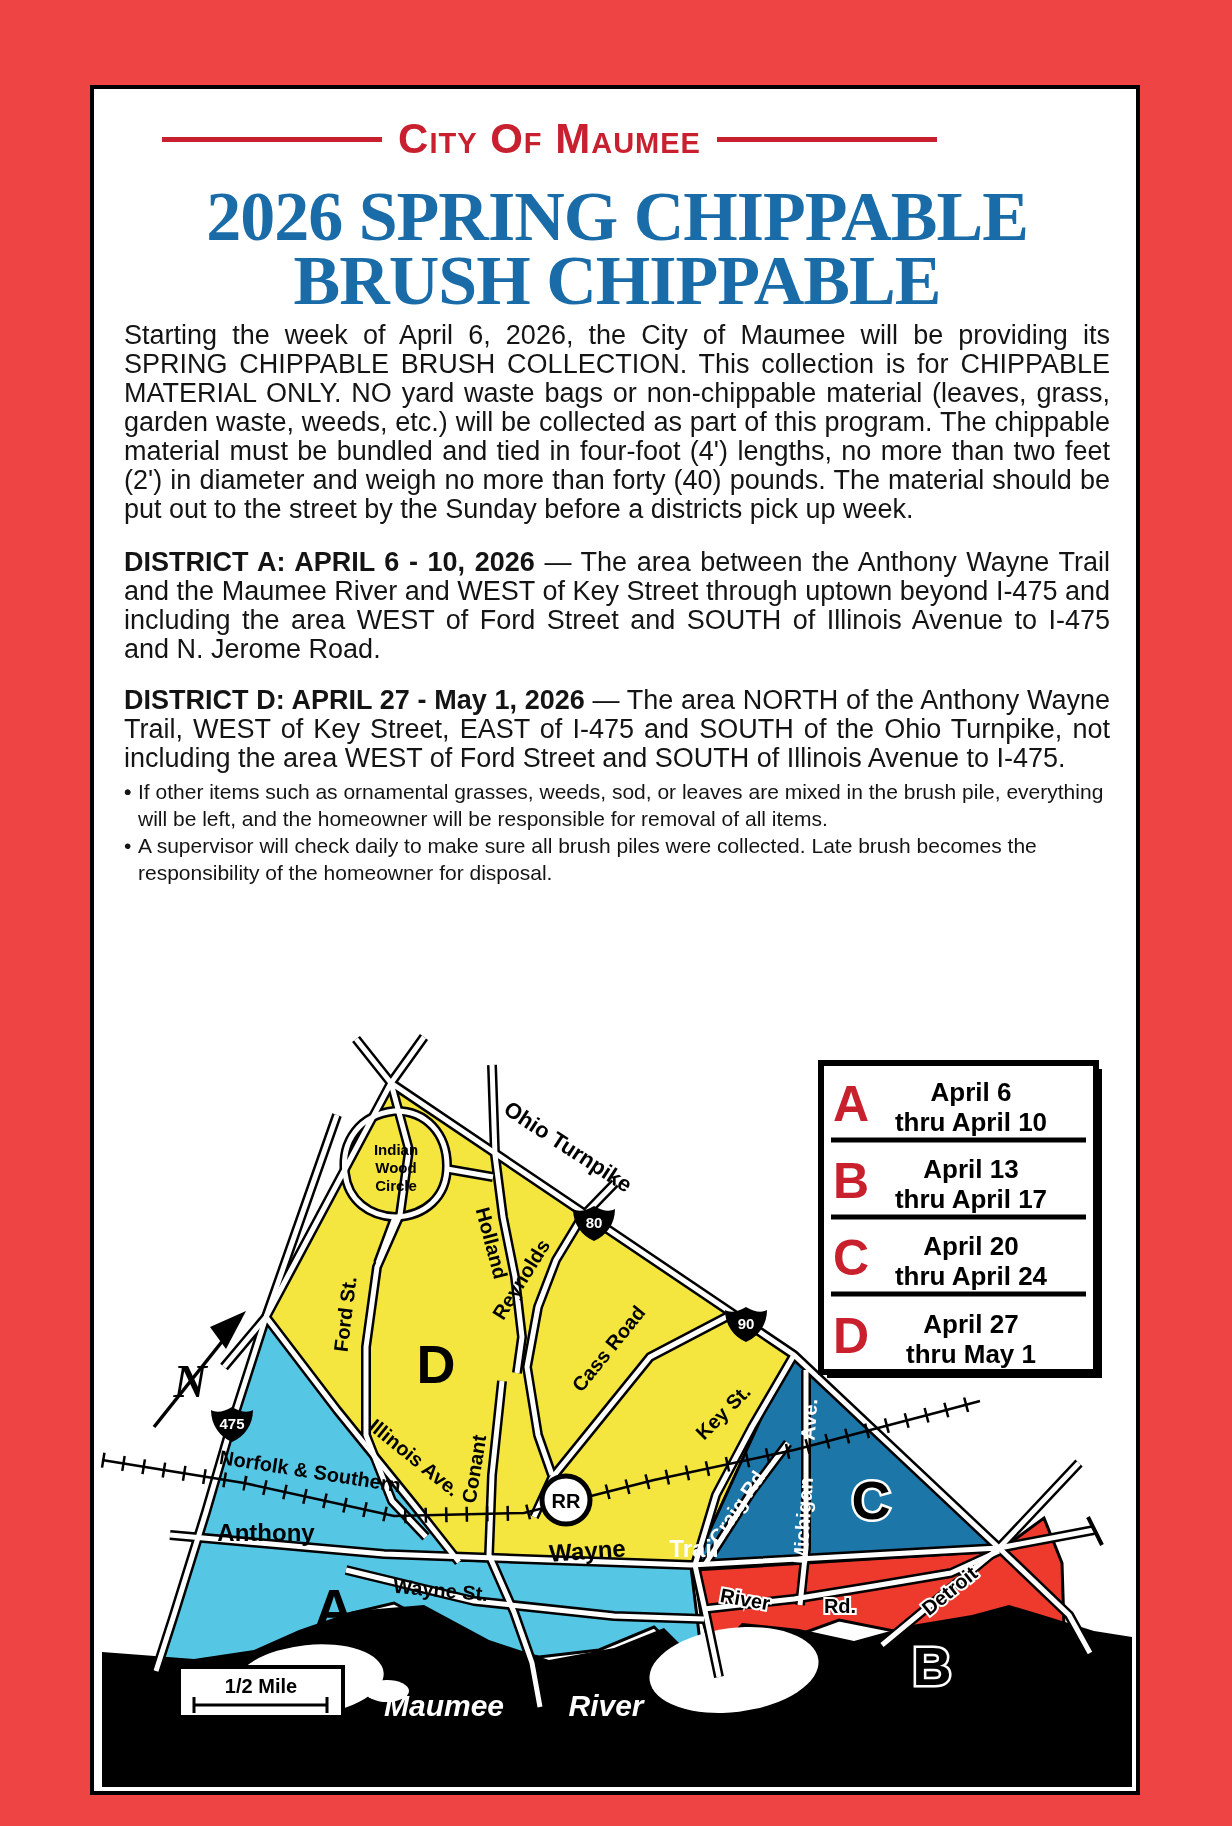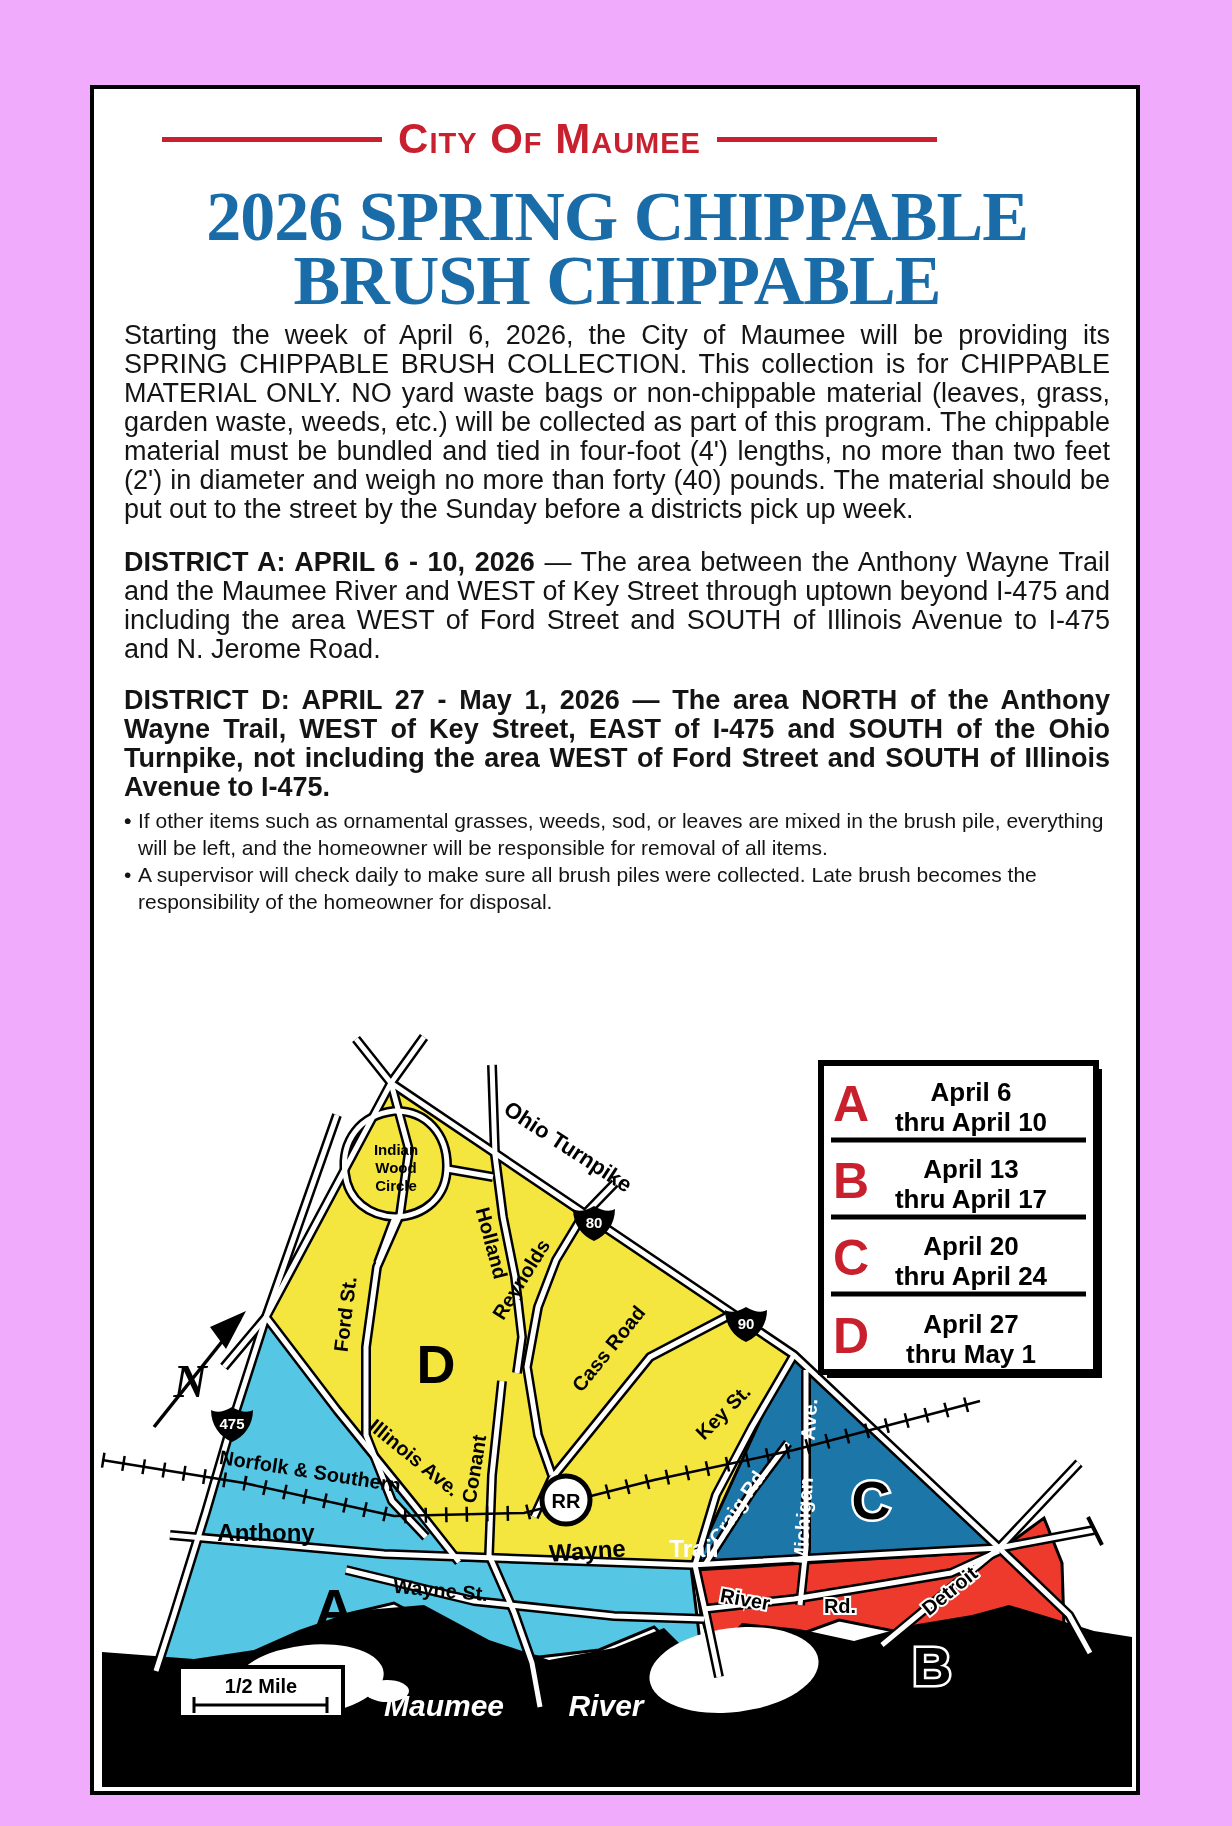--- a/index.html
+++ b/index.html
@@ -1,28 +1,28 @@
 <!DOCTYPE html>
 <html><head>
 <meta charset="utf-8">
 <style>
   html,body{margin:0;padding:0;background:#e8e8e8;}
-  .page{position:relative;width:1232px;height:1826px;background:#f0abfc;font-family:"Liberation Sans",sans-serif;overflow:hidden;margin:0 auto;}
+  .page{position:relative;width:1232px;height:1826px;background:#ef4444;font-family:"Liberation Sans",sans-serif;overflow:hidden;margin:0 auto;}
   .frame{position:absolute;left:90px;top:85px;width:1050px;height:1710px;border:4px solid #000;box-sizing:border-box;background:#fff;}
   .content{padding:20px 26px 0 30px;}
   .masthead{display:flex;align-items:center;width:775px;margin:6px 0 0 38px;}
   .mast-line{flex:1;height:5px;background:#C8202F;}
   .mast-text{font-variant:small-caps;font-weight:bold;font-size:42px;color:#C8202F;margin:0 16px;white-space:nowrap;letter-spacing:1px;}
   .title1,.title2{font-family:"Liberation Serif",serif;font-weight:bold;color:#1A6CA8;text-align:center;font-size:70px;line-height:64px;letter-spacing:-1px;white-space:nowrap;}
   .title1{margin-top:22px;}
   .title2{margin-bottom:8px;}
   .bodytext{font-size:27px;line-height:29px;text-align:justify;color:#141414;}
   .bodytext p{margin:0 0 22px 0;}
   .bodytext p.intro{margin-bottom:24px;}
-  .bodytext p.last{margin-bottom:5px;font-weight:bold;}
+  .bodytext p.last{margin-bottom:5px;}
   .bullets{font-size:21px;line-height:27px;color:#141414;}
   .bullet-item{position:relative;padding-left:14px;text-align:left;}
   .bdot{position:absolute;left:0;top:0;}
   .map-wrap{position:absolute;left:0;top:826px;width:1042px;height:876px;}
   
   .st{font:bold 20px "Liberation Sans",sans-serif;fill:#000;text-anchor:middle;}
   .st22{font:bold 22px "Liberation Sans",sans-serif;fill:#000;text-anchor:middle;}
   .st24{font:bold 24px "Liberation Sans",sans-serif;fill:#000;text-anchor:middle;}
   .sm{font:bold 15px "Liberation Sans",sans-serif;fill:#000;text-anchor:middle;}
   .stw{fill:#fff;}

